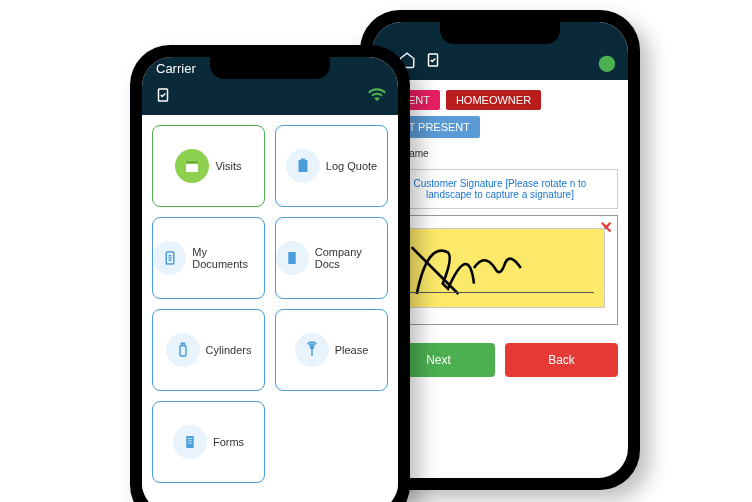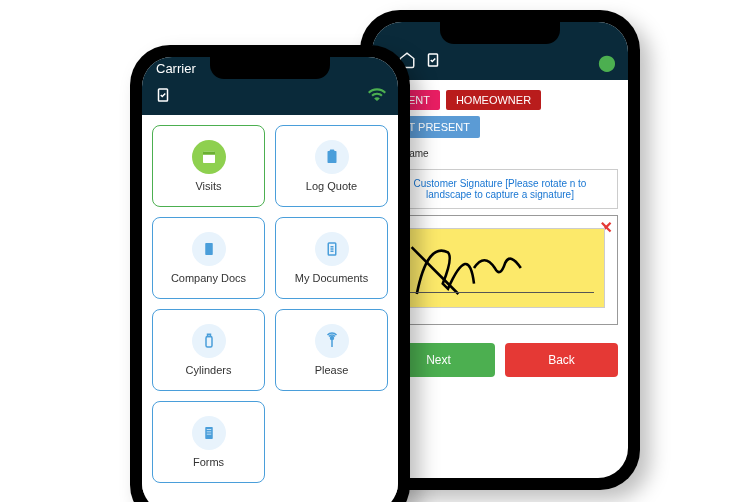--- a/index.html
+++ b/index.html
@@ -11,21 +11,21 @@
 .notch{position:absolute;top:0;left:50%;transform:translateX(-50%);width:120px;height:22px;background:#000;border-radius:0 0 14px 14px;z-index:10}
 .status-bar{height:22px;background:#0a2a3a;color:#fff;font-size:13px;display:flex;justify-content:space-between;align-items:center;padding:0 14px}
 .status-left{flex:1}
 .status-center{flex:1;text-align:center;font-weight:600}
 .status-right{flex:1;text-align:right}
 .header{height:36px;background:#0a2a3a;display:flex;align-items:center;justify-content:space-between;padding:0 12px}
 .header-left{color:#fff;display:flex;gap:8px;align-items:center}
 .wifi-icon{color:#4caf50;font-size:16px}
 .content{padding:10px;background:#fff}
 .grid{display:grid;grid-template-columns:1fr 1fr;gap:10px}
-.tile{border:1px solid #4a9eda;border-radius:8px;height:82px;display:flex;flex-direction:column;align-items:center;justify-content:center;gap:6px}
+.tile{border:1px solid #4a9eda;border-radius:8px;height:82px;display:flex;flex-direction:row;align-items:center;justify-content:center;gap:6px}
 .tile.green{border-color:#4caf50}
 .icon-circle{width:34px;height:34px;border-radius:50%;background:#e8f3fc;display:flex;align-items:center;justify-content:center;color:#4a9eda}
 .icon-circle.active{background:#8ed04f;color:#fff}
 .tile-label{font-size:11px;color:#333}
 .tags{display:flex;gap:6px;flex-wrap:wrap;padding:10px 10px 6px}
 .tag{padding:4px 10px;font-size:11px;color:#fff;border-radius:2px}
 .tag-agent{background:#e91e63}
 .tag-homeowner{background:#b91c1c}
 .tag-not{background:#5b9bd5;display:block;line-height:1.3;text-align:center}
 .field-label{font-size:10px;color:#333;padding:4px 10px}
@@ -122,36 +122,36 @@
           <div class="icon-circle">
               <svg viewBox="0 0 24 24" fill="currentColor">
                 <rect x="6" y="4" width="12" height="16" rx="1"></rect>
                 <rect x="9" y="2" width="6" height="4" rx="1"></rect>
               </svg>
             </div>
           <span class="tile-label">Log Quote</span>
         </div>
         <div class="tile">
           <div class="icon-circle">
-              <svg viewBox="0 0 24 24" fill="currentColor">
-                <rect x="7" y="4" width="10" height="16" rx="1"></rect>
-              </svg>
-            </div>
-          <span class="tile-label">Company Docs</span>
-        </div>
-        <div class="tile">
-          <div class="icon-circle">
               <svg viewBox="0 0 24 24" fill="none" stroke="currentColor" stroke-width="2">
                 <rect x="7" y="4" width="10" height="16" rx="1"></rect>
                 <line x1="10" y1="9" x2="14" y2="9"></line>
                 <line x1="10" y1="12" x2="14" y2="12"></line>
                 <line x1="10" y1="15" x2="14" y2="15"></line>
               </svg>
             </div>
           <span class="tile-label">My Documents</span>
+        </div>
+        <div class="tile">
+          <div class="icon-circle">
+              <svg viewBox="0 0 24 24" fill="currentColor">
+                <rect x="7" y="4" width="10" height="16" rx="1"></rect>
+              </svg>
+            </div>
+          <span class="tile-label">Company Docs</span>
         </div>
         <div class="tile">
           <div class="icon-circle">
               <svg viewBox="0 0 24 24" fill="none" stroke="currentColor" stroke-width="2">
                 <rect x="8" y="6" width="8" height="14" rx="2"></rect>
                 <rect x="10" y="3" width="4" height="3"></rect>
               </svg>
             </div>
           <span class="tile-label">Cylinders</span>
         </div>

